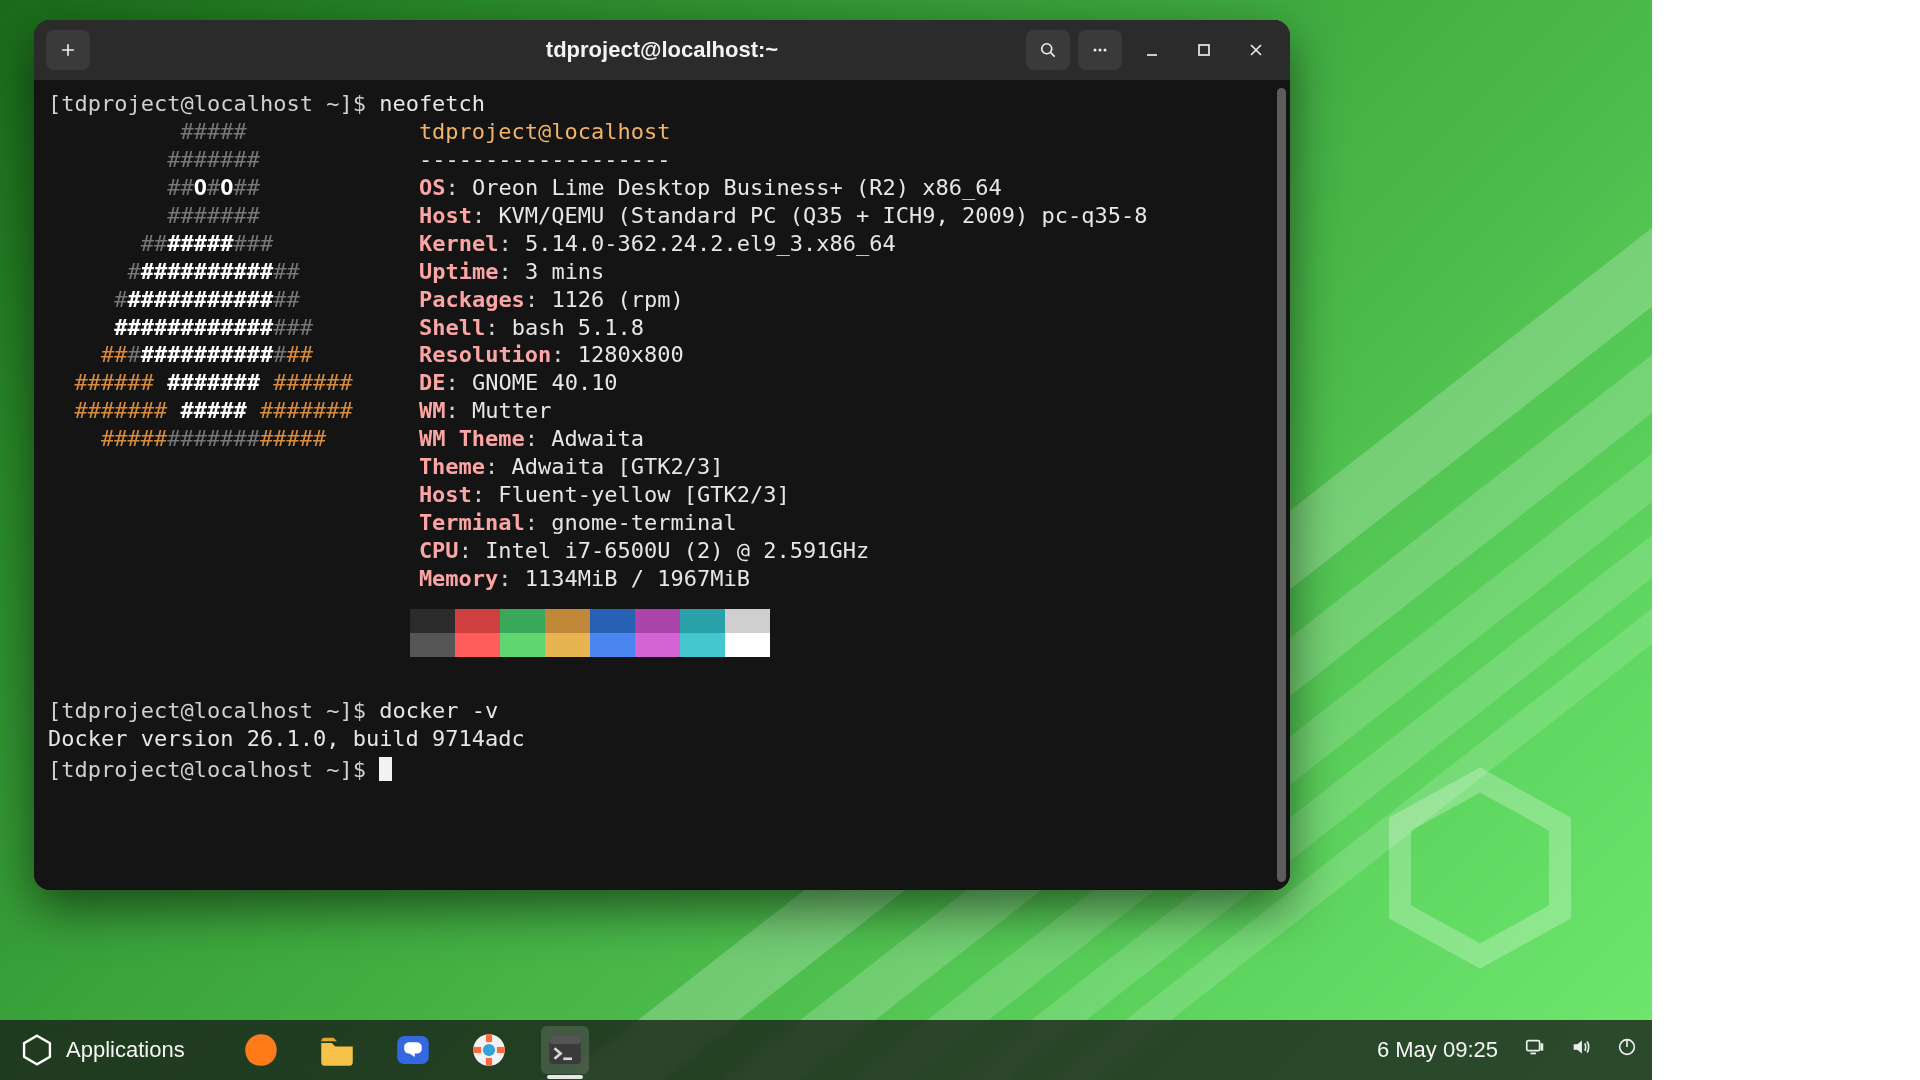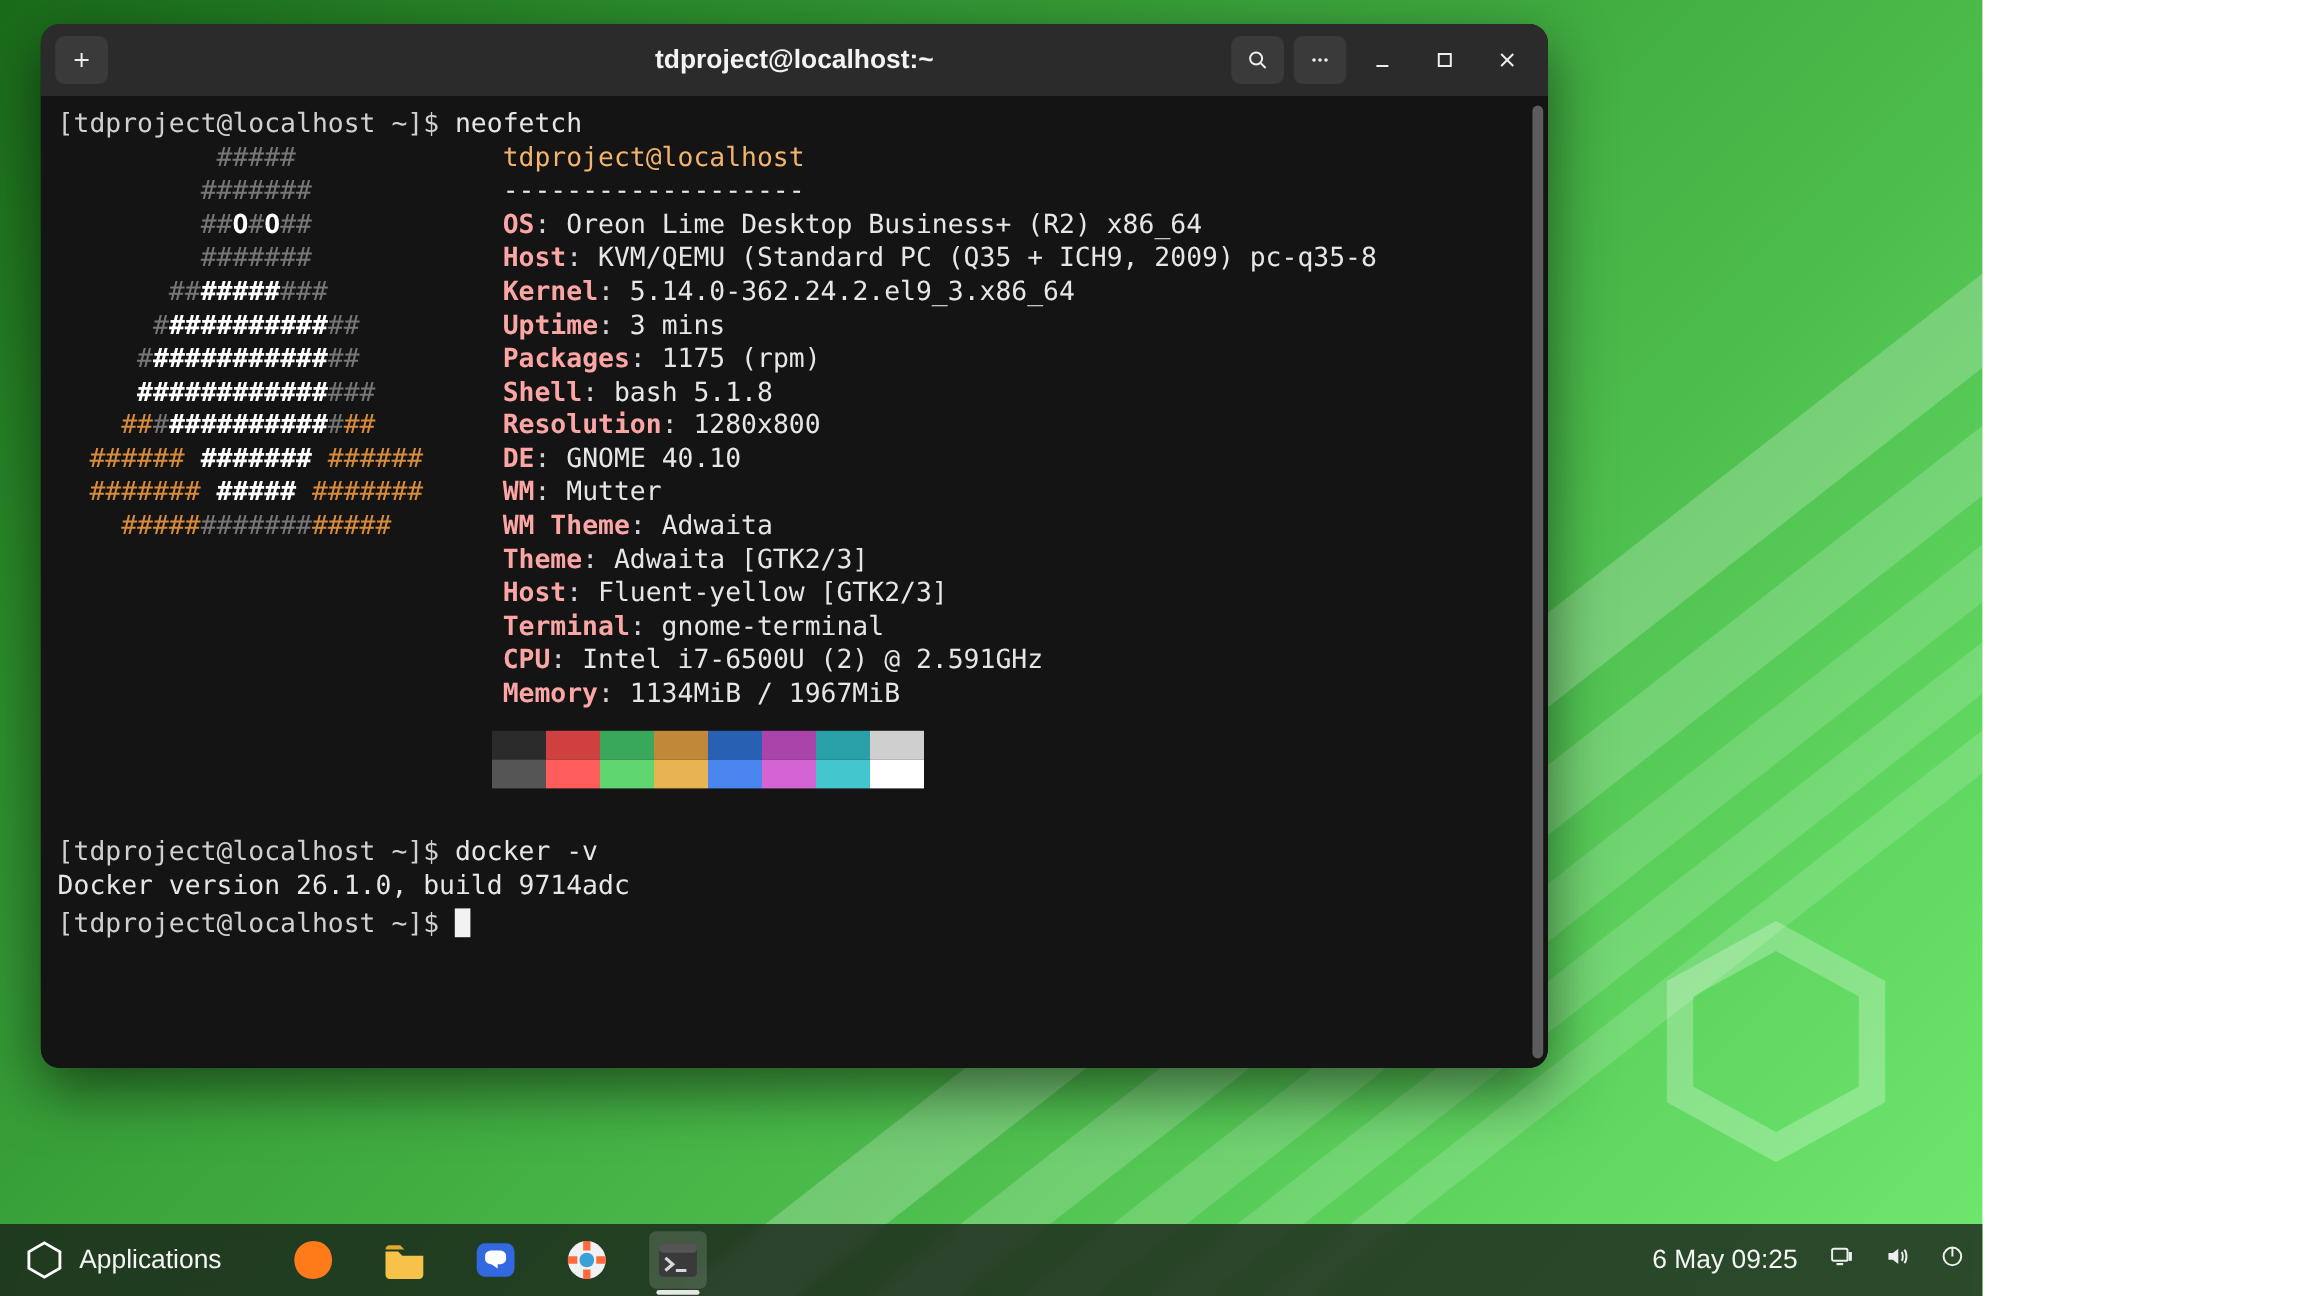--- a/index.html
+++ b/index.html
@@ -228,21 +228,21 @@
 
       <pre class="nf-line"><span class="prompt-br">[tdproject@localhost ~]$ </span><span>neofetch</span></pre>
 
       <div id="neofetch-block">
           <pre class="nf-line logo"><span class="c0">&nbsp;&nbsp;&nbsp;&nbsp;&nbsp;&nbsp;&nbsp;&nbsp;&nbsp;&nbsp;</span><span class="c0">#####</span>&nbsp;&nbsp;&nbsp;&nbsp;&nbsp;&nbsp;&nbsp;&nbsp;&nbsp;&nbsp;&nbsp;&nbsp;&nbsp;<span class="nf-head">tdproject@localhost</span></pre>
           <pre class="nf-line logo"><span class="c0">&nbsp;&nbsp;&nbsp;&nbsp;&nbsp;&nbsp;&nbsp;&nbsp;&nbsp;</span><span class="c0">#######</span>&nbsp;&nbsp;&nbsp;&nbsp;&nbsp;&nbsp;&nbsp;&nbsp;&nbsp;&nbsp;&nbsp;&nbsp;<span>-------------------</span></pre>
           <pre class="nf-line logo"><span class="c0">&nbsp;&nbsp;&nbsp;&nbsp;&nbsp;&nbsp;&nbsp;&nbsp;&nbsp;</span><span class="c0">##</span><span class="cO">O</span><span class="c0">#</span><span class="cO">O</span><span class="c0">##</span>&nbsp;&nbsp;&nbsp;&nbsp;&nbsp;&nbsp;&nbsp;&nbsp;&nbsp;&nbsp;&nbsp;&nbsp;<span class="nf-key">OS</span><span class="nf-sep">: </span><span>Oreon Lime Desktop Business+ (R2) x86_64</span></pre>
           <pre class="nf-line logo"><span class="c0">&nbsp;&nbsp;&nbsp;&nbsp;&nbsp;&nbsp;&nbsp;&nbsp;&nbsp;</span><span class="c0">#######</span>&nbsp;&nbsp;&nbsp;&nbsp;&nbsp;&nbsp;&nbsp;&nbsp;&nbsp;&nbsp;&nbsp;&nbsp;<span class="nf-key">Host</span><span class="nf-sep">: </span><span>KVM/QEMU (Standard PC (Q35 + ICH9, 2009) pc-q35-8</span></pre>
           <pre class="nf-line logo"><span class="c0">&nbsp;&nbsp;&nbsp;&nbsp;&nbsp;&nbsp;&nbsp;</span><span class="c0">##</span><span class="c1">#####</span><span class="c0">##</span><span class="c0">#</span>&nbsp;&nbsp;&nbsp;&nbsp;&nbsp;&nbsp;&nbsp;&nbsp;&nbsp;&nbsp;&nbsp;<span class="nf-key">Kernel</span><span class="nf-sep">: </span><span>5.14.0-362.24.2.el9_3.x86_64</span></pre>
           <pre class="nf-line logo"><span class="c0">&nbsp;&nbsp;&nbsp;&nbsp;&nbsp;&nbsp;</span><span class="c0">#</span><span class="c1">##########</span><span class="c0">##</span>&nbsp;&nbsp;&nbsp;&nbsp;&nbsp;&nbsp;&nbsp;&nbsp;&nbsp;<span class="nf-key">Uptime</span><span class="nf-sep">: </span><span>3 mins</span></pre>
-          <pre class="nf-line logo"><span class="c0">&nbsp;&nbsp;&nbsp;&nbsp;&nbsp;</span><span class="c0">#</span><span class="c1">###########</span><span class="c0">##</span>&nbsp;&nbsp;&nbsp;&nbsp;&nbsp;&nbsp;&nbsp;&nbsp;&nbsp;<span class="nf-key">Packages</span><span class="nf-sep">: </span><span>1175 (rpm)</span></pre>
+          <pre class="nf-line logo"><span class="c0">&nbsp;&nbsp;&nbsp;&nbsp;&nbsp;</span><span class="c0">#</span><span class="c1">###########</span><span class="c0">##</span>&nbsp;&nbsp;&nbsp;&nbsp;&nbsp;&nbsp;&nbsp;&nbsp;&nbsp;<span class="nf-key">Packages</span><span class="nf-sep">: </span><span>1126 (rpm)</span></pre>
           <pre class="nf-line logo"><span class="c0">&nbsp;&nbsp;&nbsp;&nbsp;&nbsp;</span><span class="c1">############</span><span class="c0">###</span>&nbsp;&nbsp;&nbsp;&nbsp;&nbsp;&nbsp;&nbsp;&nbsp;<span class="nf-key">Shell</span><span class="nf-sep">: </span><span>bash 5.1.8</span></pre>
           <pre class="nf-line logo"><span class="c0">&nbsp;&nbsp;&nbsp;&nbsp;</span><span class="c2">##</span><span class="c0">#</span><span class="c1">##########</span><span class="c0">#</span><span class="c2">##</span>&nbsp;&nbsp;&nbsp;&nbsp;&nbsp;&nbsp;&nbsp;&nbsp;<span class="nf-key">Resolution</span><span class="nf-sep">: </span><span>1280x800</span></pre>
           <pre class="nf-line logo"><span class="c0">&nbsp;&nbsp;</span><span class="c2">######</span><span class="c0">&nbsp;</span><span class="c1">#######</span><span class="c0">&nbsp;</span><span class="c2">######</span>&nbsp;&nbsp;&nbsp;&nbsp;&nbsp;<span class="nf-key">DE</span><span class="nf-sep">: </span><span>GNOME 40.10</span></pre>
           <pre class="nf-line logo"><span class="c0">&nbsp;&nbsp;</span><span class="c2">#######</span><span class="c0">&nbsp;</span><span class="c1">#####</span><span class="c0">&nbsp;</span><span class="c2">#######</span>&nbsp;&nbsp;&nbsp;&nbsp;&nbsp;<span class="nf-key">WM</span><span class="nf-sep">: </span><span>Mutter</span></pre>
           <pre class="nf-line logo"><span class="c0">&nbsp;&nbsp;&nbsp;&nbsp;</span><span class="c2">#####</span><span class="c0">#######</span><span class="c2">#####</span>&nbsp;&nbsp;&nbsp;&nbsp;&nbsp;&nbsp;&nbsp;<span class="nf-key">WM Theme</span><span class="nf-sep">: </span><span>Adwaita</span></pre>
           <pre class="nf-line logo">&nbsp;&nbsp;&nbsp;&nbsp;&nbsp;&nbsp;&nbsp;&nbsp;&nbsp;&nbsp;&nbsp;&nbsp;&nbsp;&nbsp;&nbsp;&nbsp;&nbsp;&nbsp;&nbsp;&nbsp;&nbsp;&nbsp;&nbsp;&nbsp;&nbsp;&nbsp;&nbsp;&nbsp;<span class="nf-key">Theme</span><span class="nf-sep">: </span><span>Adwaita [GTK2/3]</span></pre>
           <pre class="nf-line logo">&nbsp;&nbsp;&nbsp;&nbsp;&nbsp;&nbsp;&nbsp;&nbsp;&nbsp;&nbsp;&nbsp;&nbsp;&nbsp;&nbsp;&nbsp;&nbsp;&nbsp;&nbsp;&nbsp;&nbsp;&nbsp;&nbsp;&nbsp;&nbsp;&nbsp;&nbsp;&nbsp;&nbsp;<span class="nf-key">Host</span><span class="nf-sep">: </span><span>Fluent-yellow [GTK2/3]</span></pre>
           <pre class="nf-line logo">&nbsp;&nbsp;&nbsp;&nbsp;&nbsp;&nbsp;&nbsp;&nbsp;&nbsp;&nbsp;&nbsp;&nbsp;&nbsp;&nbsp;&nbsp;&nbsp;&nbsp;&nbsp;&nbsp;&nbsp;&nbsp;&nbsp;&nbsp;&nbsp;&nbsp;&nbsp;&nbsp;&nbsp;<span class="nf-key">Terminal</span><span class="nf-sep">: </span><span>gnome-terminal</span></pre>
           <pre class="nf-line logo">&nbsp;&nbsp;&nbsp;&nbsp;&nbsp;&nbsp;&nbsp;&nbsp;&nbsp;&nbsp;&nbsp;&nbsp;&nbsp;&nbsp;&nbsp;&nbsp;&nbsp;&nbsp;&nbsp;&nbsp;&nbsp;&nbsp;&nbsp;&nbsp;&nbsp;&nbsp;&nbsp;&nbsp;<span class="nf-key">CPU</span><span class="nf-sep">: </span><span>Intel i7-6500U (2) @ 2.591GHz</span></pre>
           <pre class="nf-line logo">&nbsp;&nbsp;&nbsp;&nbsp;&nbsp;&nbsp;&nbsp;&nbsp;&nbsp;&nbsp;&nbsp;&nbsp;&nbsp;&nbsp;&nbsp;&nbsp;&nbsp;&nbsp;&nbsp;&nbsp;&nbsp;&nbsp;&nbsp;&nbsp;&nbsp;&nbsp;&nbsp;&nbsp;<span class="nf-key">Memory</span><span class="nf-sep">: </span><span>1134MiB / 1967MiB</span></pre>

